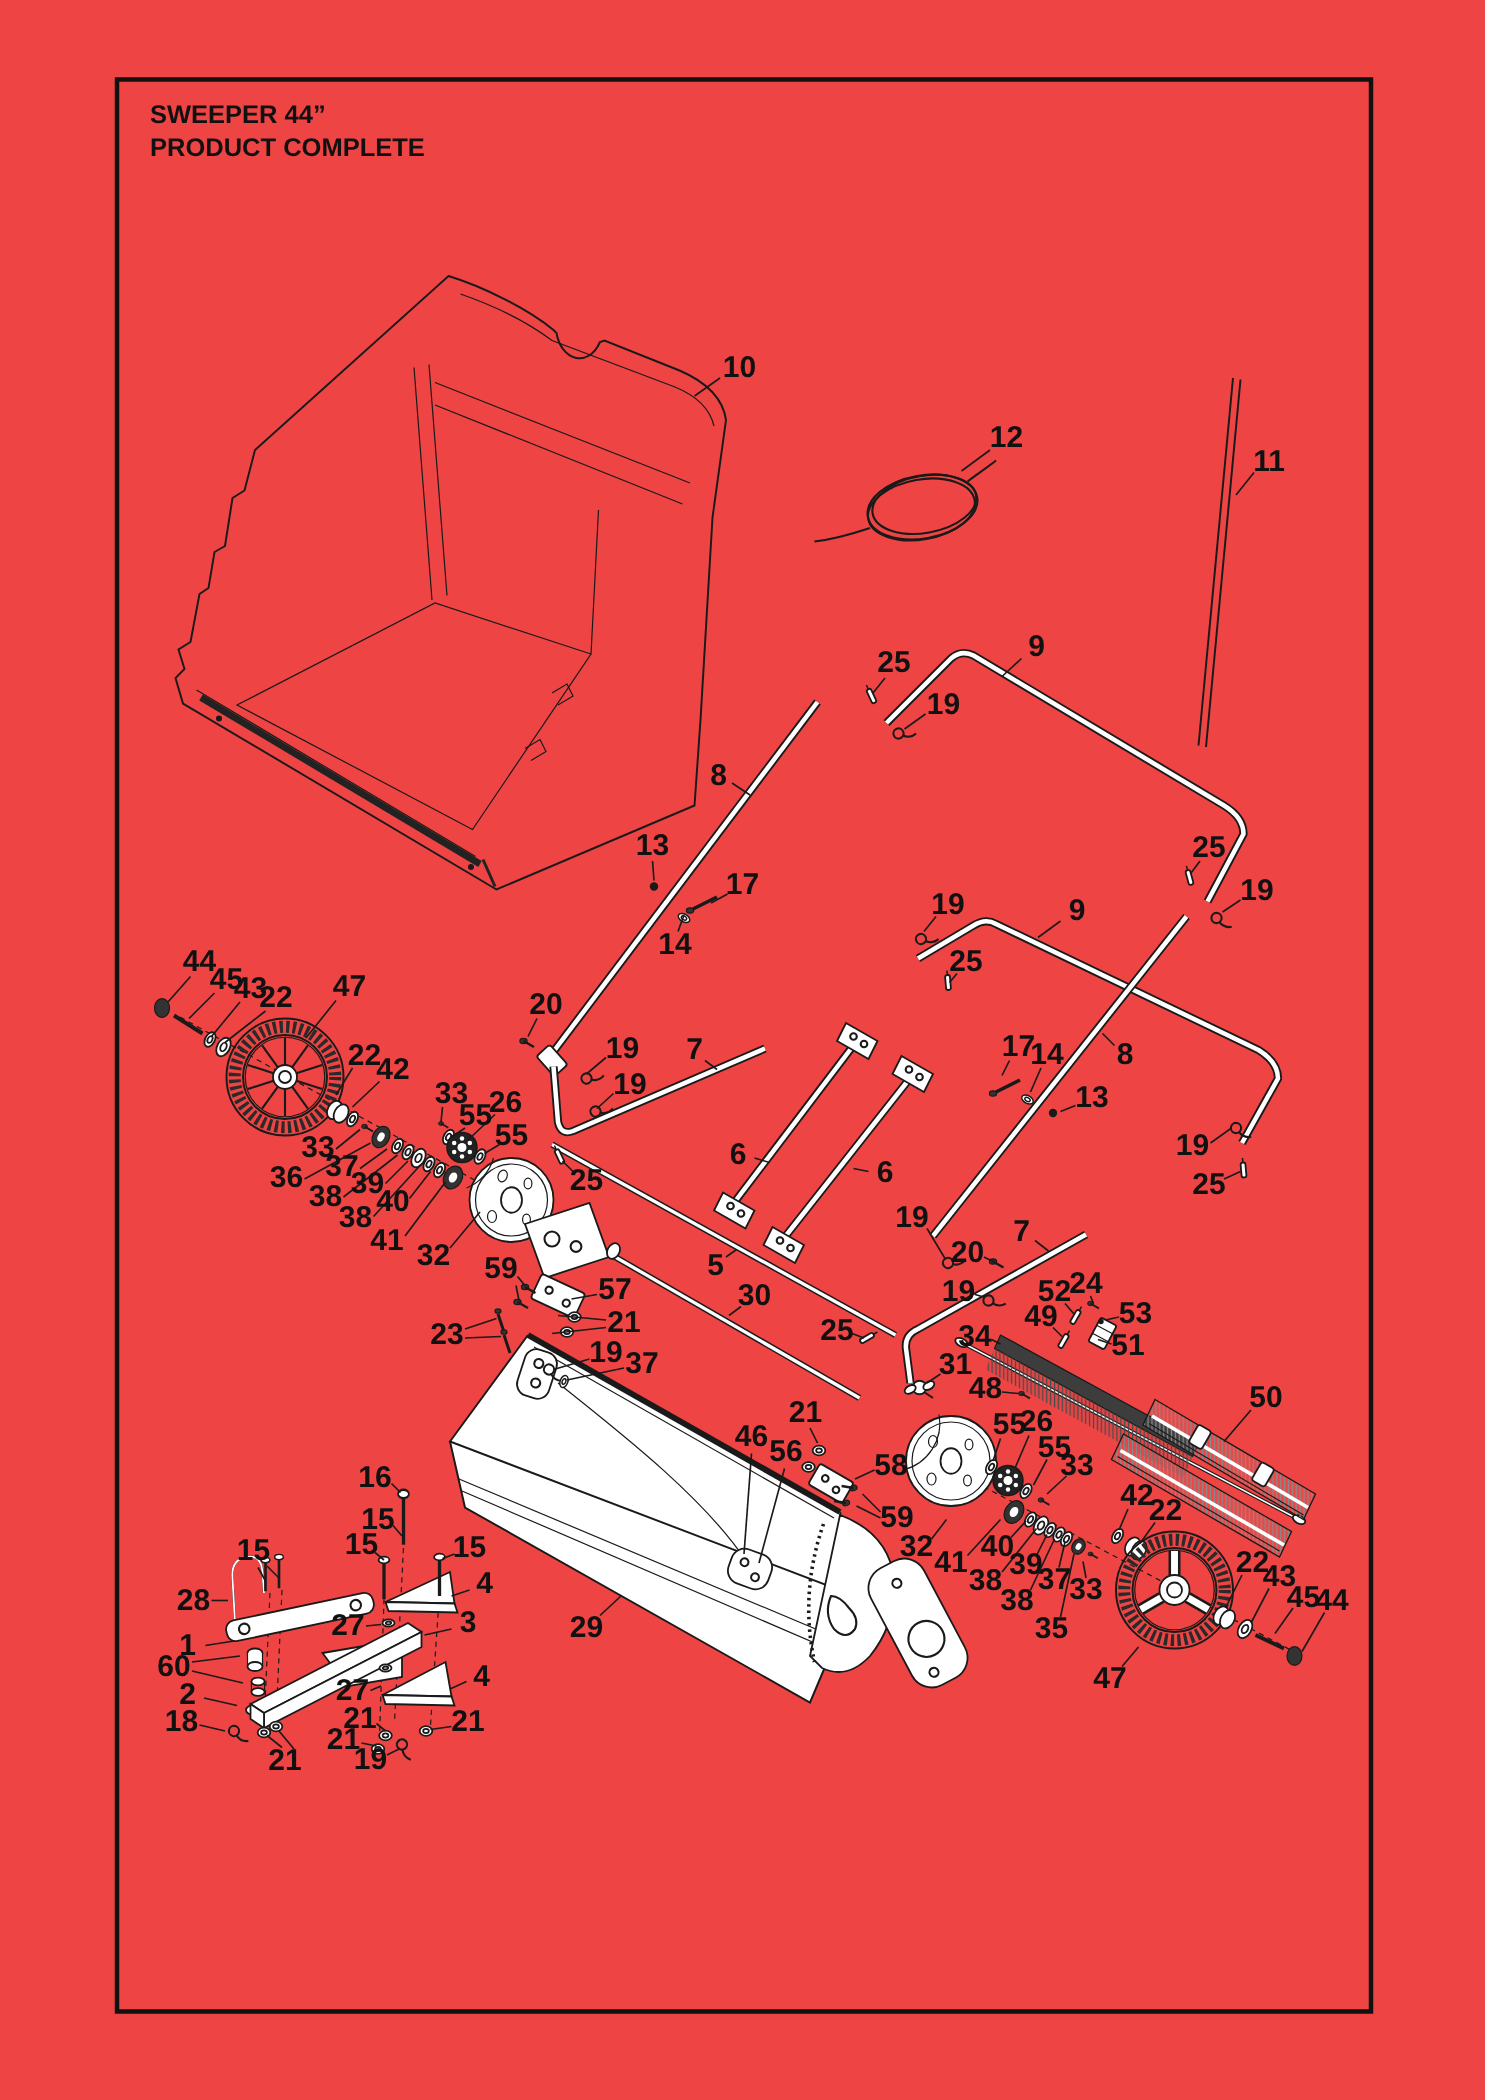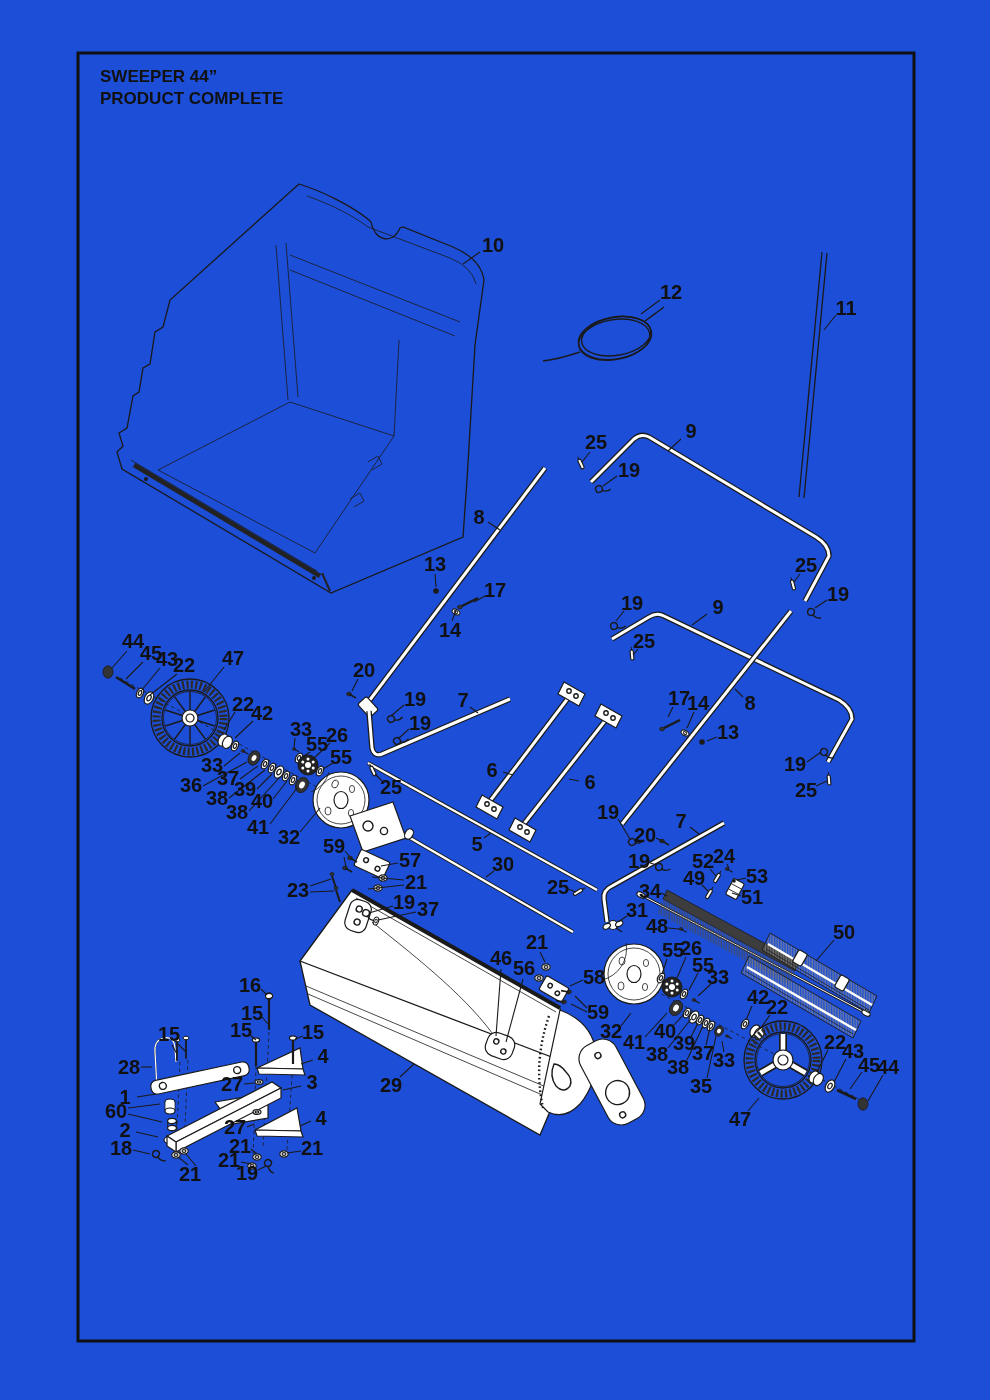--- a/index.html
+++ b/index.html
@@ -1,16 +1,16 @@
 <!DOCTYPE html>
 <html><head>
 <meta charset="utf-8">
 <style>
   html,body{margin:0;padding:0;background:#fff;}
-  .page{position:relative;width:990px;height:1400px;background:#1d4ed8;font-family:"Liberation Sans",sans-serif;}
+  .page{position:relative;width:990px;height:1400px;background:#ef4444;font-family:"Liberation Sans",sans-serif;}
   svg{position:absolute;left:0;top:0;}
   .ln{fill:none;stroke:#1a1a1a;stroke-width:1.3;}
   .thin{fill:none;stroke:#1a1a1a;stroke-width:0.8;}
   .wh{fill:#fff;stroke:#1a1a1a;stroke-width:1.2;}
   .dkf{fill:#333;stroke:#1a1a1a;stroke-width:0.8;}
   .nf{fill:none;stroke:#1a1a1a;stroke-width:1.4;}
   .tube{fill:none;stroke:#1a1a1a;stroke-width:5.5;stroke-linejoin:round;}
   .core{fill:none;stroke:#fff;stroke-width:3;stroke-linejoin:round;}
   .t4{stroke-width:4.2;}
   .c4{stroke-width:2.2;}

